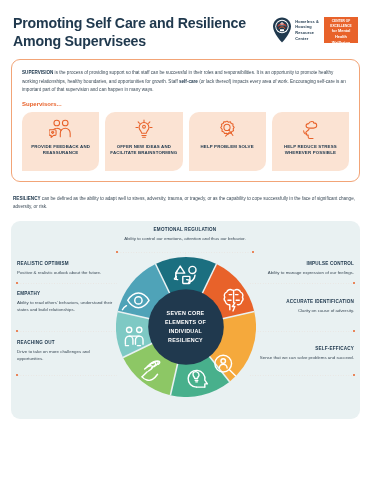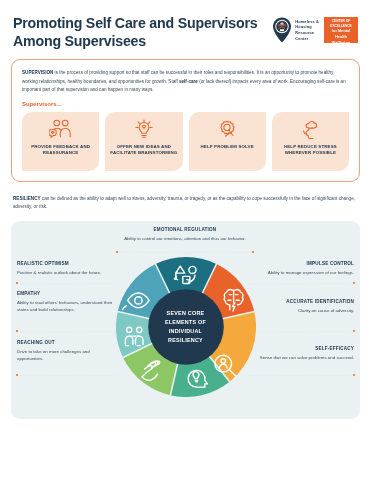--- a/index.html
+++ b/index.html
@@ -92,21 +92,21 @@
     font-size:5.4px;line-height:1.65;letter-spacing:.25px;
   }
   .wheel-wrap{position:relative;width:140px;height:140px;}
 </style>
 </head>
 <body>
 
 <div class="page">
 
   <div class="header">
-    <div class="title">Promoting Self Care and Supervisors Among Supervisees</div>
+    <div class="title">Promoting Self Care and Resilience Among Supervisees</div>
     <div class="logos">
       <div class="logo-hhrc">
         <svg class="pin" viewBox="0 0 40 52">
           <path d="M20 1C10 1 2 9 2 19c0 13 18 32 18 32s18-19 18-32C38 9 30 1 20 1z" fill="#20394e"></path>
           <circle cx="20" cy="19" r="13.5" fill="#fff"></circle>
           <circle cx="20" cy="19" r="11.5" fill="#20394e"></circle>
           <path d="M20 10l7 6.5h-14z" fill="#fff"></path>
           <path d="M12 19.5c0-3.6 3.6-5.5 8-5.5s8 1.9 8 5.5" fill="none" stroke="#c0392b" stroke-width="2.1"></path>
           <path d="M14.5 23.5c0-2.3 2.5-3.6 5.5-3.6s5.5 1.3 5.5 3.6" fill="none" stroke="#e8622a" stroke-width="2"></path>
           <rect x="16" y="24.5" width="8" height="4" fill="#fff"></rect>

